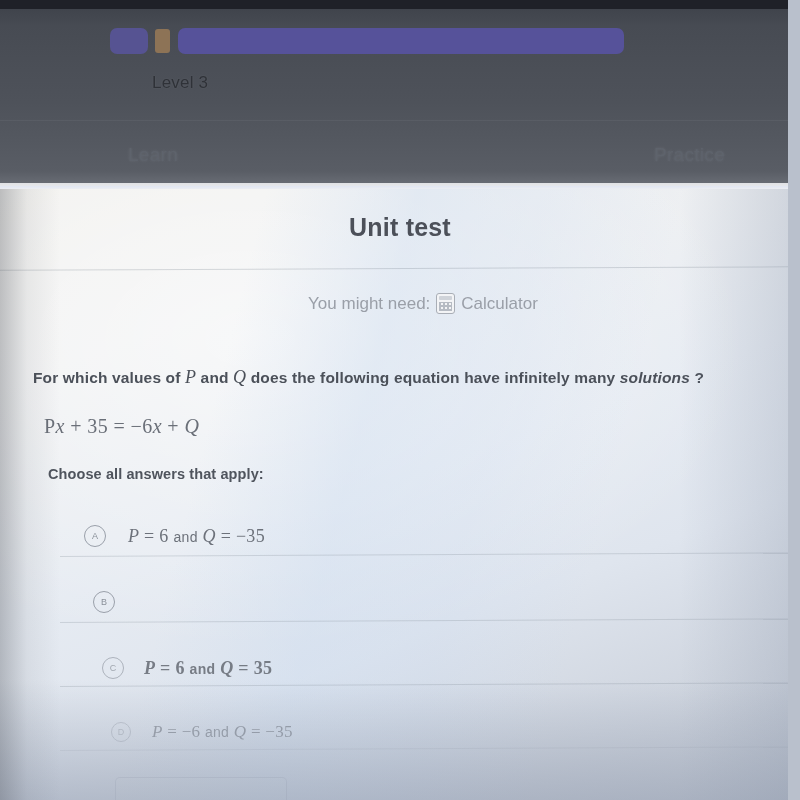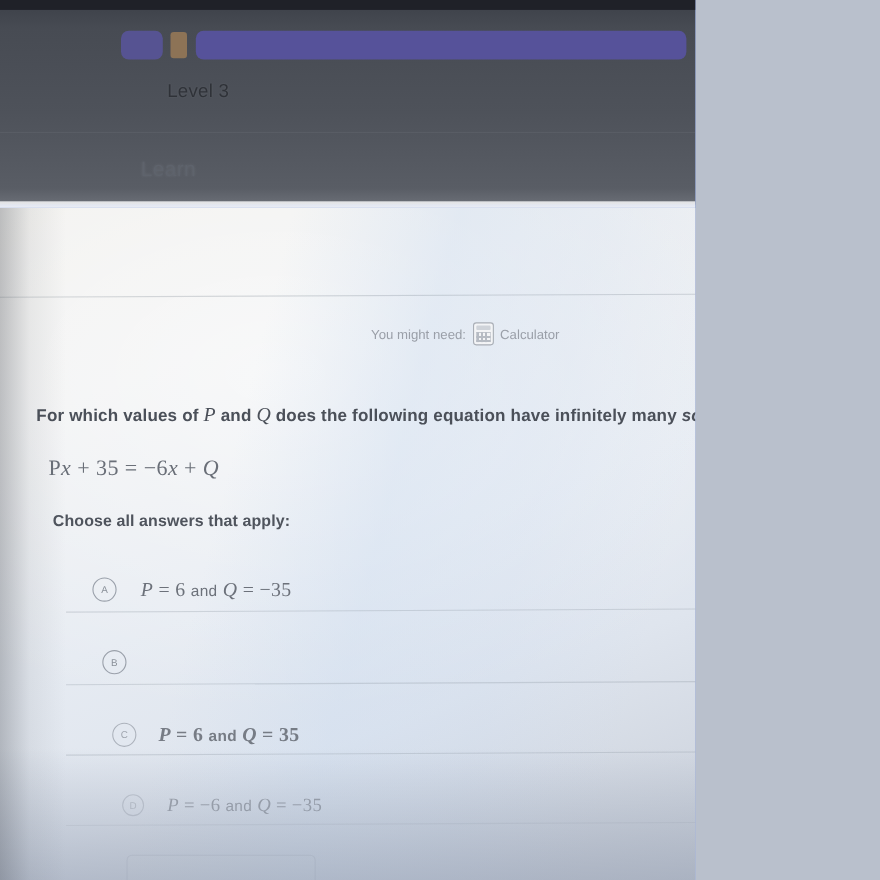--- a/index.html
+++ b/index.html
@@ -2,21 +2,21 @@
 <html><head>
 <meta charset="utf-8">
 <style>
   html,body{margin:0;padding:0;}
   body{
     width:800px;height:800px;overflow:hidden;
     background:#b9c0cc;
     font-family:"Liberation Sans", sans-serif;
     -webkit-font-smoothing:antialiased;
   }
-  #screen{position:relative;width:632px;height:800px;overflow:hidden;background:#1d4ed8;}
+  #screen{position:relative;width:788px;height:800px;overflow:hidden;background:#1d4ed8;}
 
   
   .top-region{
     position:absolute;left:0;top:0;width:800px;height:186px;
     background:linear-gradient(180deg,#3c4048 0%,#474b53 14%,#4e525a 55%,#595d65 92%,#6b6f77 100%);
   }
   .top-strip{
     position:absolute;left:0;top:0;width:800px;height:9px;
     background:#1f2128;
   }
@@ -78,21 +78,21 @@
   }
 
   .title{
     position:absolute;left:0;right:0;top:24px;
     text-align:center;font-size:25px;font-weight:bold;color:#4c5059;
     letter-spacing:.2px;
   }
 
   .need{
     position:absolute;left:0;right:0;top:104px;
-    text-align:center;font-size:12px;color:#9a9fa8;
+    text-align:center;font-size:17px;color:#9a9fa8;
     display:flex;align-items:center;justify-content:center;gap:6px;padding-left:46px;
   }
   .calc-icon{
     display:inline-block;width:17px;height:19px;
     border:1.5px solid #a9aeb6;border-radius:3px;
     background:#f3f4f6;position:relative;vertical-align:-4px;
   }
   .calc-icon::before{
     content:"";position:absolute;left:2px;top:2px;right:2px;height:4px;
     background:#cfd3d9;border-radius:1px;
@@ -204,20 +204,21 @@
 
     <div class="tab tab-learn">Learn</div>
     <div class="tab tab-practice">Practice</div>
   </div>
   <div class="white-edge"></div>
 
   <div class="content">
     <div class="glow"></div>
     <div class="glow2"></div>
 
+    <div class="title">Unit test</div>
 
     <div class="hdr-rule"></div>
 
     <div class="need">
       <span>You might need:</span>
       <span class="calc-icon"></span>
       <span>Calculator</span>
     </div>
 
     <div class="question">

